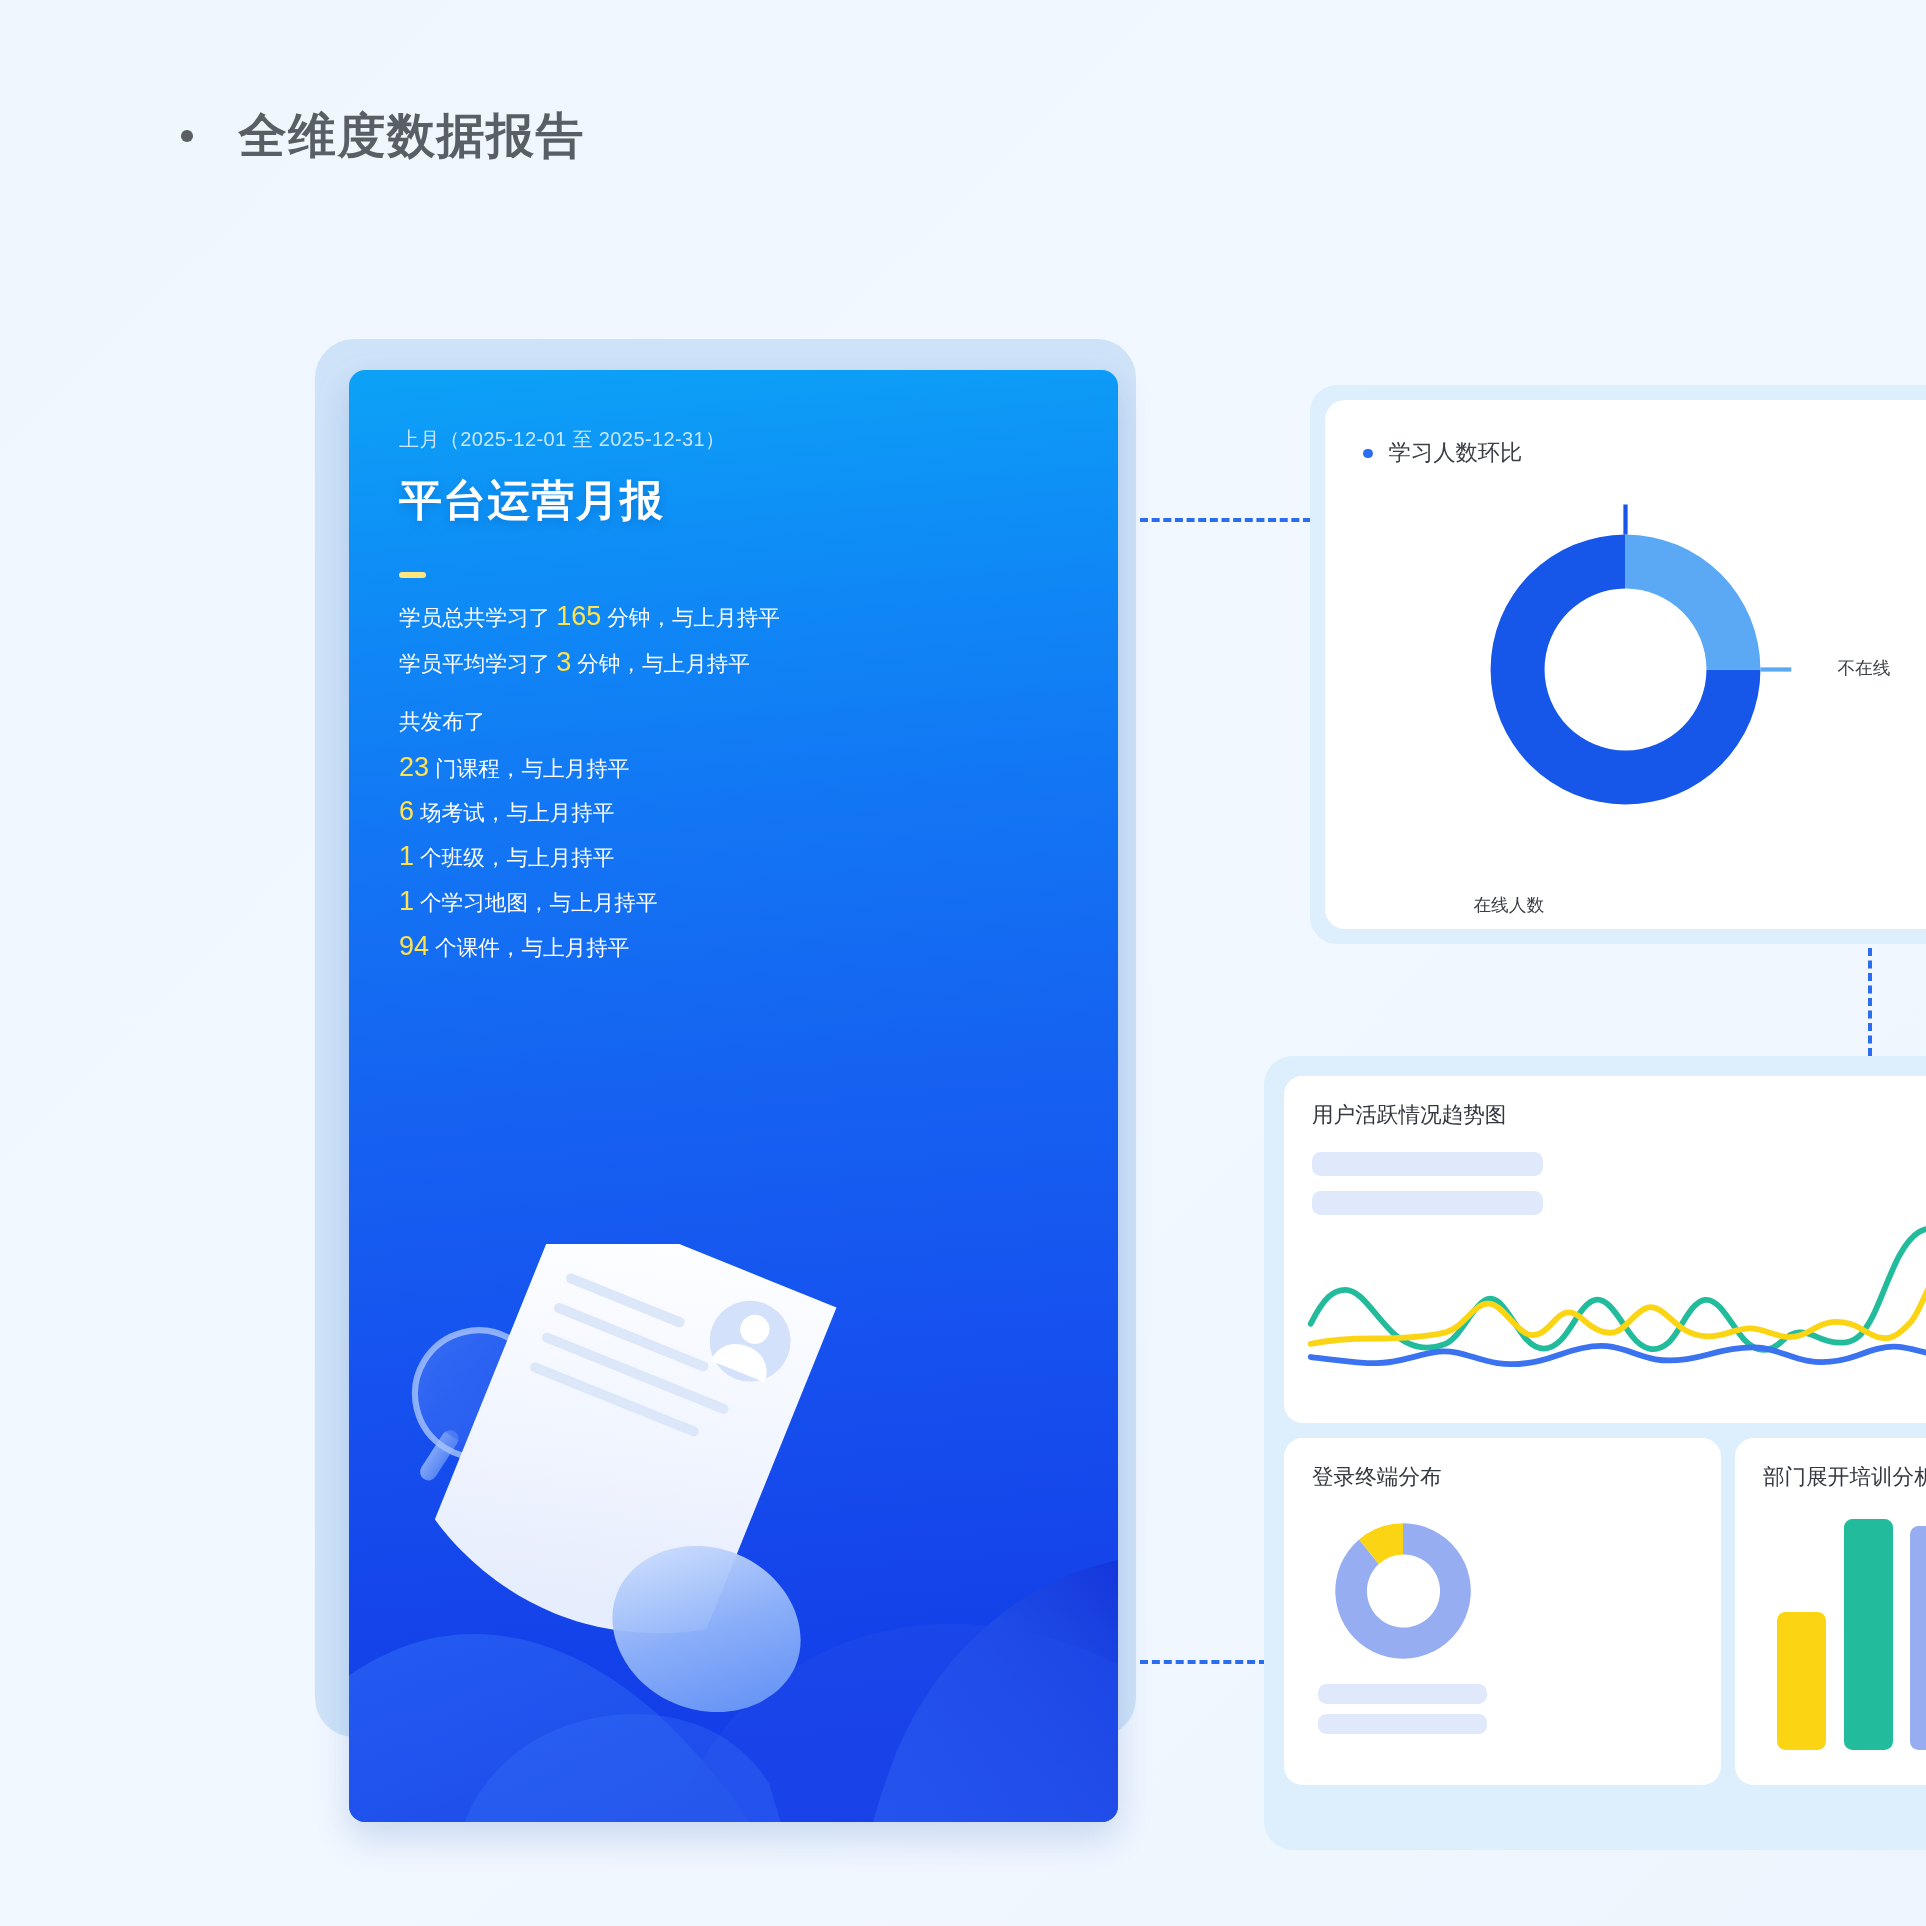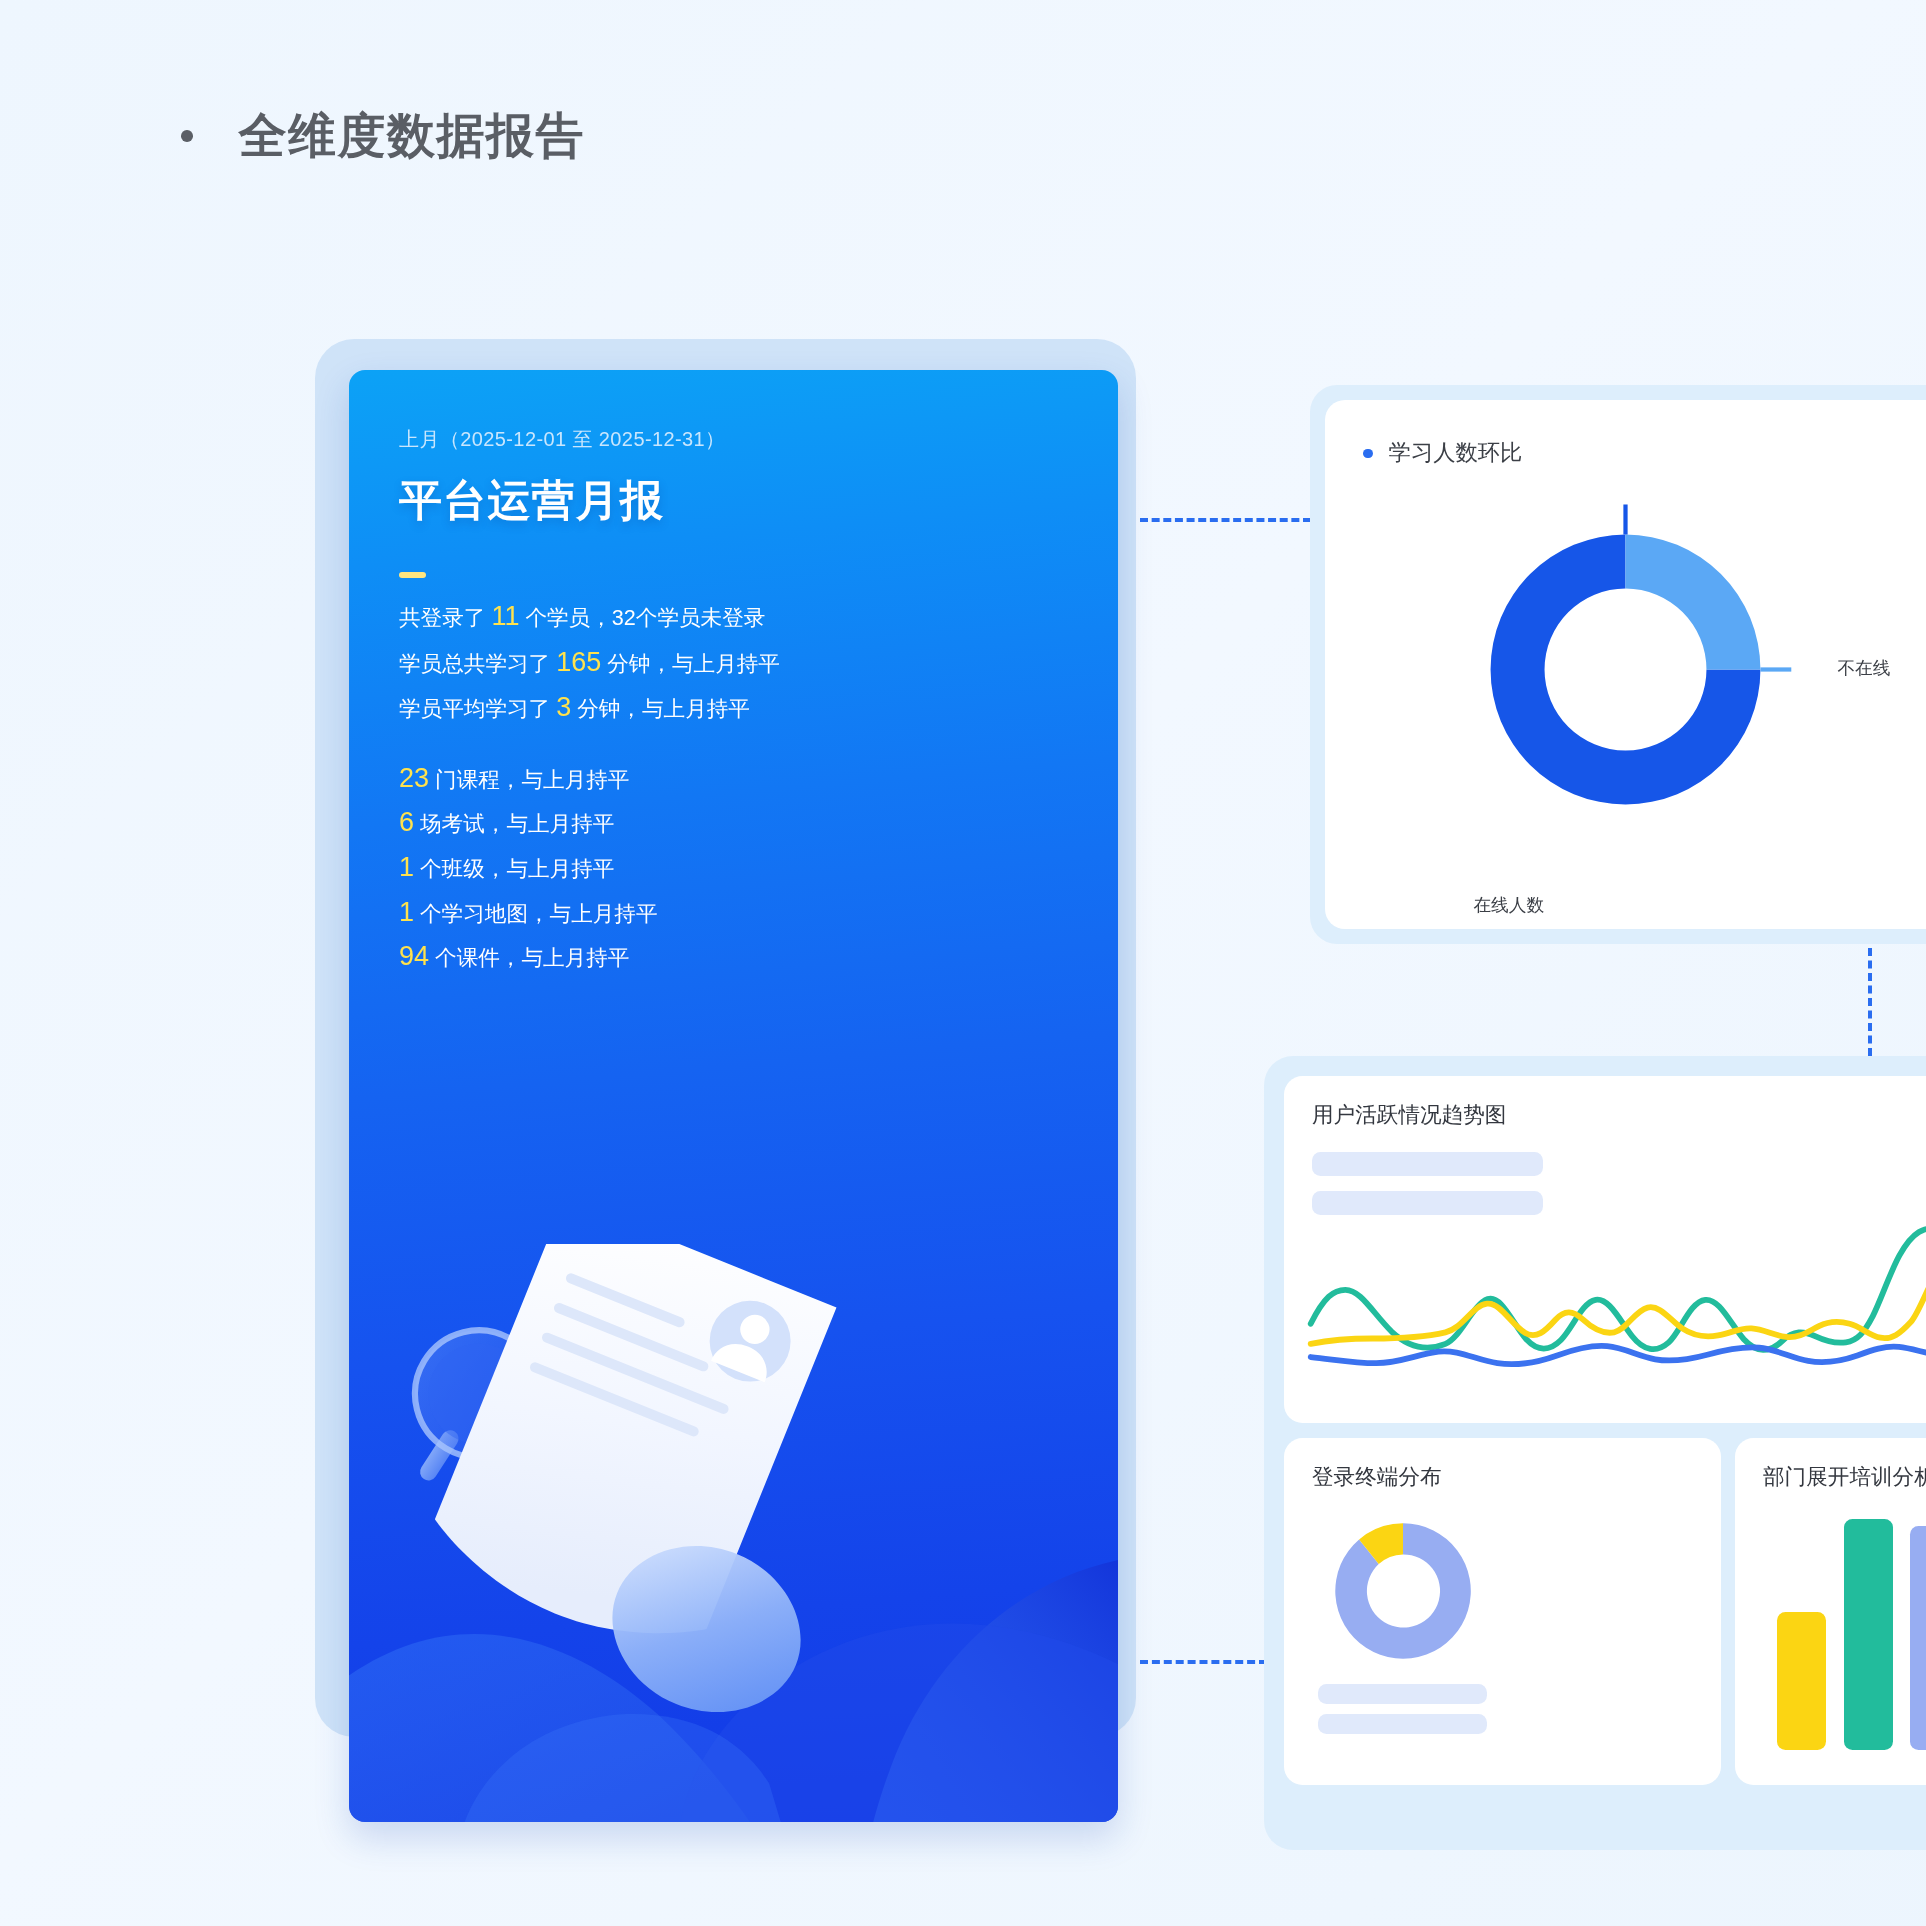--- a/index.html
+++ b/index.html
@@ -158,32 +158,30 @@
   <div class="report-frame"></div>
 
   <div class="report-card">
     <div class="rc-inner">
       <div class="rc-period">上月（2025-12-01 至 2025-12-31）</div>
       <div class="rc-title">平台运营月报</div>
       <div class="rc-divider"></div>
 
       <div class="rc-stats">
         <div class="rc-line">
-          <span>共登录了 </span><span class="rc-num">11</span><span> 个学员，32个学员未登录</span>
-        </div>
-        <div class="rc-line">
           <span>学员总共学习了 </span><span class="rc-num">165</span><span> 分钟，与上月持平</span>
         </div>
         <div class="rc-line">
           <span>学员平均学习了 </span><span class="rc-num">3</span><span> 分钟，与上月持平</span>
         </div>
       </div>
 
       <div class="rc-gap"></div>
 
+      <div class="rc-lead">共发布了</div>
 
       <div>
         <div class="rc-item">
           <span class="rc-num">23</span><span> 门课程，与上月持平</span>
         </div>
         <div class="rc-item">
           <span class="rc-num">6</span><span> 场考试，与上月持平</span>
         </div>
         <div class="rc-item">
           <span class="rc-num">1</span><span> 个班级，与上月持平</span>

